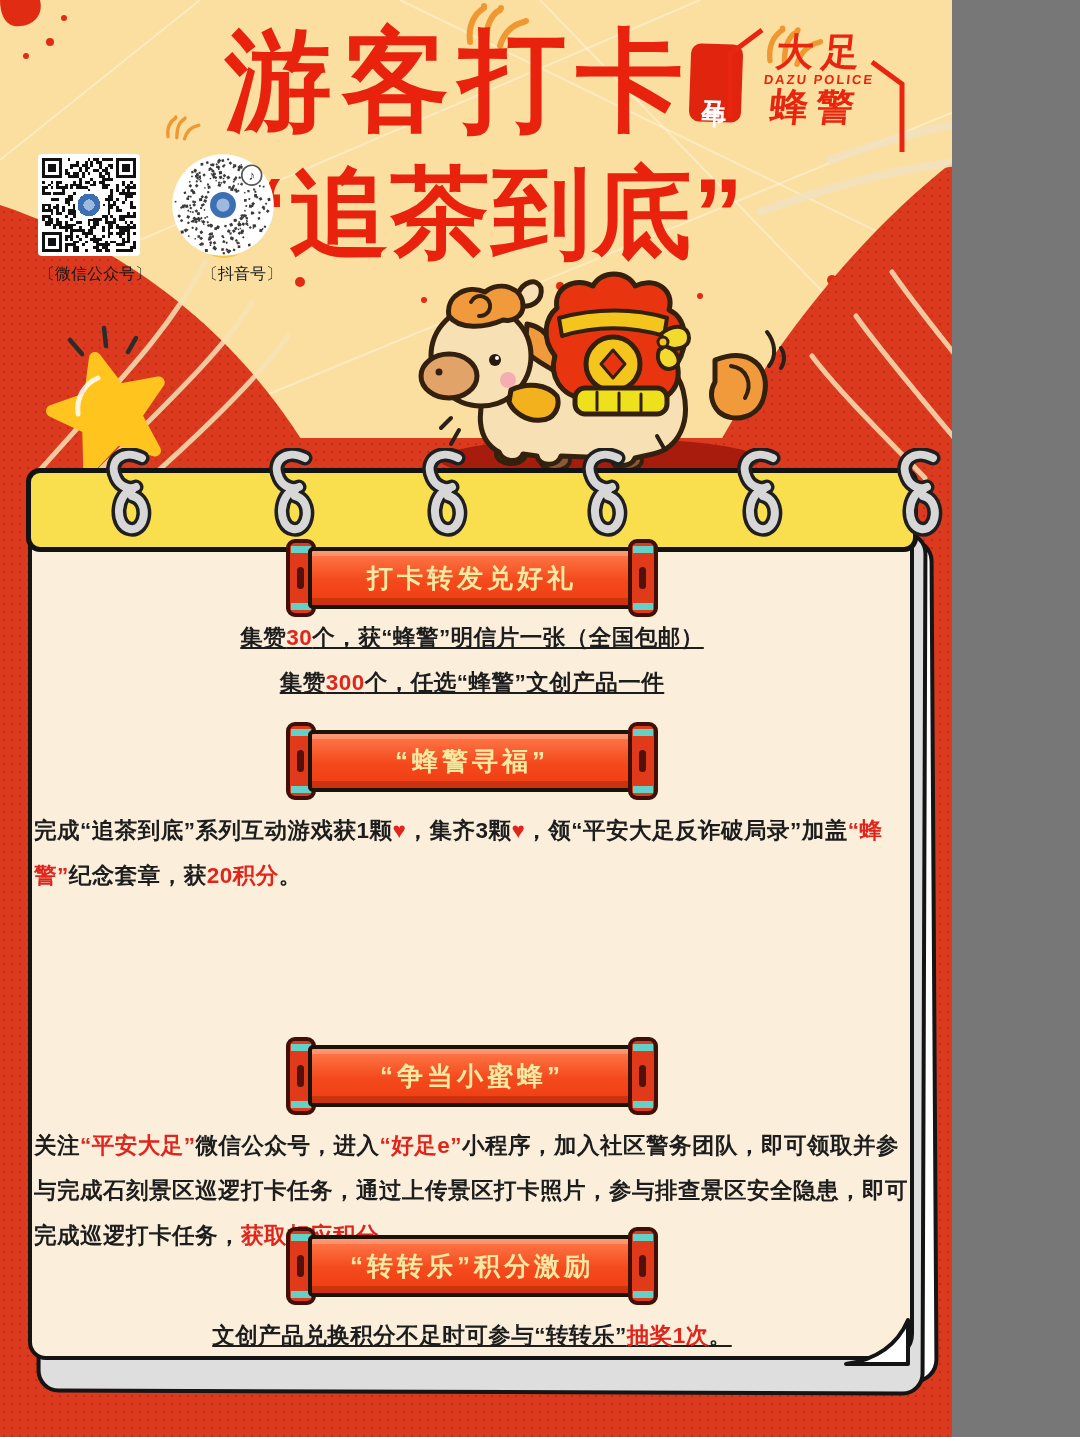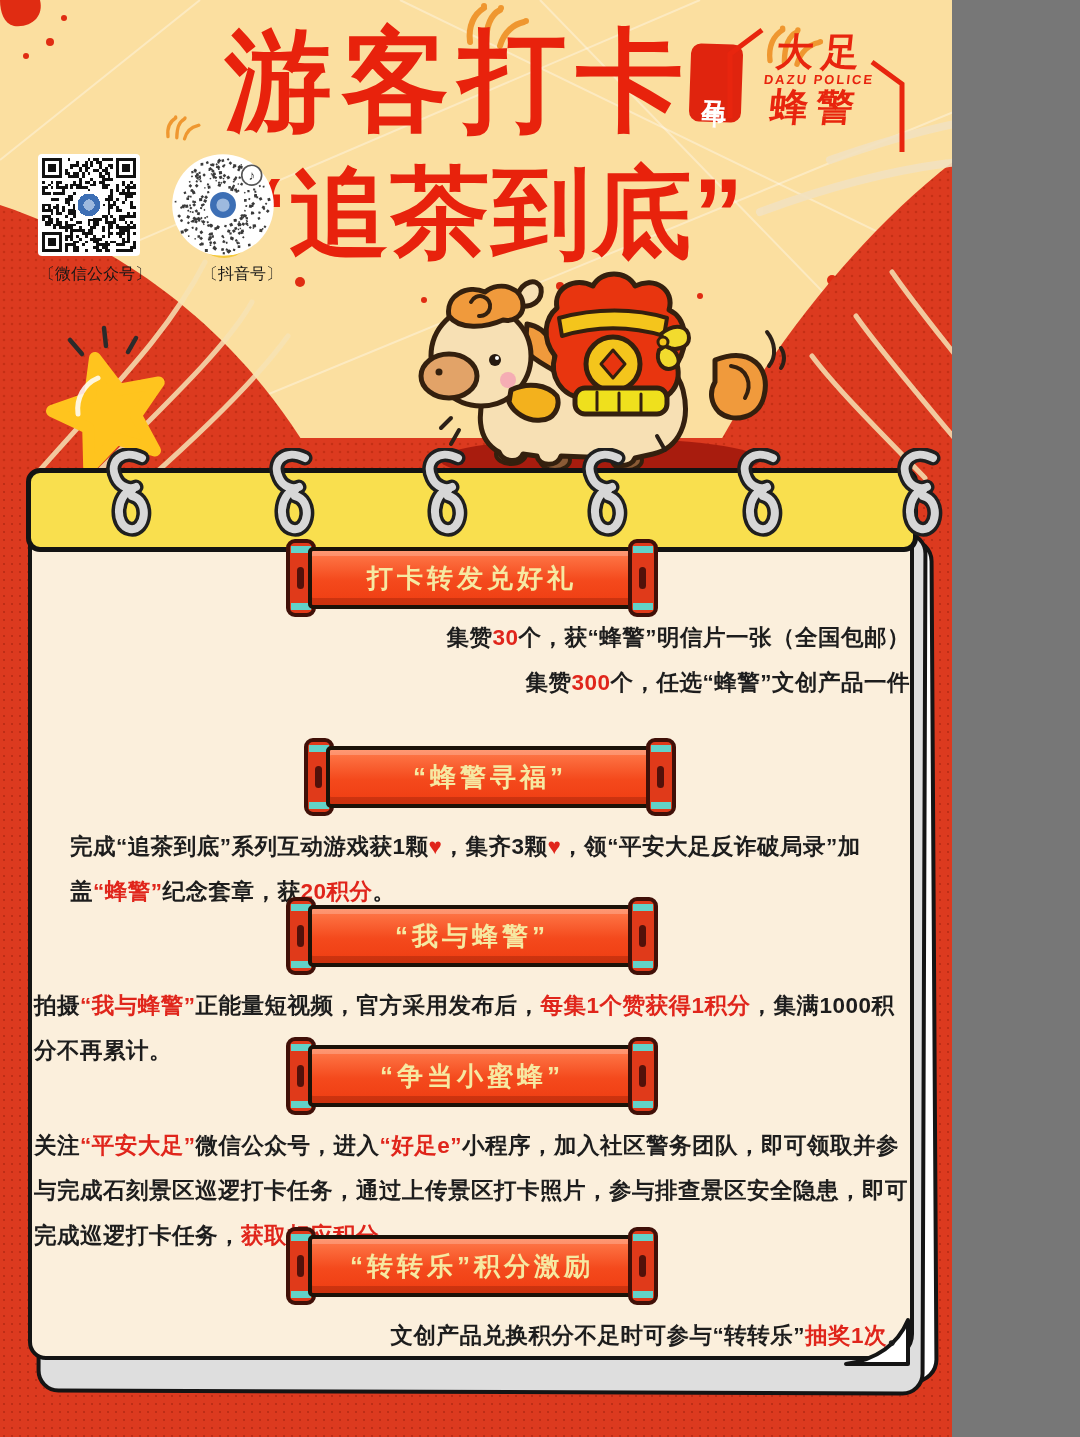--- a/index.html
+++ b/index.html
@@ -42,38 +42,38 @@
   
   .page-white{position:absolute;left:58px;right:16px;top:540px;height:838px;background:#fff;border:4px solid #141414;border-radius:24px;transform:rotate(-.35deg);z-index:3;}
   .page-gray{position:absolute;left:38px;right:26px;top:530px;height:856px;background:#DEDEDE;border:4px solid #141414;border-radius:22px;transform:rotate(.2deg);z-index:4;}
   .paper{position:absolute;left:28px;right:38px;top:520px;height:832px;background:#FBEFDC;border:4px solid #141414;border-radius:8px 12px 26px 18px;z-index:5;}
   .curl{position:absolute;right:40px;top:1318px;z-index:6;}
   .binder-bar{position:absolute;left:26px;right:34px;top:468px;height:74px;background:#F9DF4E;border:5px solid #131313;border-radius:14px;z-index:7;}
   .ring{position:absolute;top:448px;width:48px;height:96px;z-index:8;}
   
   .sections{position:absolute;left:0;top:0;width:100%;height:100%;z-index:9;}
   .section{position:absolute;left:34px;right:42px;}
-  .sec1{top:545px;}.sec2{top:744px;margin-left:36px;}.sec3{top:903px;}.sec4{top:1043px;}.sec5{top:1233px;}
+  .sec1{top:545px;}.sec2{top:728px;}.sec3{top:903px;}.sec4{top:1043px;}.sec5{top:1233px;}
   .banner{position:relative;width:368px;height:66px;margin:0 auto 14px auto;}
   .sec1 .banner{margin-bottom:4px;}
   .scroll-body{
     position:absolute;left:20px;right:20px;top:2px;bottom:2px;
     background:linear-gradient(180deg,#FF7B4B 0%,#F4491C 55%,#EF3D12 100%);
     border:4px solid #1b1208;border-radius:5px;
     box-shadow:inset 0 5px 0 rgba(255,255,255,.22), inset 0 -7px 0 rgba(110,18,4,.28);
     display:flex;align-items:center;justify-content:center;
   }
   .banner-text{color:#F6E9A2;font-size:26px;font-weight:800;letter-spacing:4px;white-space:nowrap;}
   .cap{position:absolute;width:30px;height:78px;top:-6px;background:#E03A1A;border:4px solid #401008;border-radius:9px;box-sizing:border-box;}
   .capL{left:-2px;}.capR{right:-2px;}
   .cap .stripe{position:absolute;left:1px;right:1px;height:7px;background:#62D2C8;}
   .cap .st{top:3px;}.cap .sb{bottom:3px;}
   .cap .slot{position:absolute;left:7px;top:24px;width:7px;height:22px;background:#52110a;border-radius:4px;}
   .para{margin:0;font-size:22.5px;font-weight:700;color:#1d1d1d;line-height:45px;letter-spacing:.5px;}
-  .para.center{text-align:right;}
+  .para.center{text-align:center;text-decoration:underline;}
   .para.left{text-align:left;}
   .para .red{color:#E0251B;}
 </style>
 </head>
 <body>
 
 <div class="canvas">
 
   <svg class="hero" width="1080" height="480" viewBox="0 0 1080 480">
     <defs>
@@ -932,38 +932,20 @@
             <span class="banner-text">“蜂警寻福”</span>
           </span>
           <span class="cap capR">
             <i class="stripe st"></i>
             <i class="stripe sb"></i>
             <i class="slot"></i>
           </span>
         </div>
         <p class="para left"><span>完成“追茶到底”系列互动游戏获1颗</span><span class="red">♥</span><span>，集齐3颗</span><span class="red">♥</span><span>，领“平安大足反诈破局录”加盖</span><span class="red">“蜂警”</span><span>纪念套章，获</span><span class="red">20积分</span><span>。</span></p>
       </div>
-      <div class="section sec3">
-        <div class="banner">
-          <span class="cap capL">
-            <i class="stripe st"></i>
-            <i class="stripe sb"></i>
-            <i class="slot"></i>
-          </span>
-          <span class="scroll-body">
-            <span class="banner-text">“我与蜂警”</span>
-          </span>
-          <span class="cap capR">
-            <i class="stripe st"></i>
-            <i class="stripe sb"></i>
-            <i class="slot"></i>
-          </span>
-        </div>
-        <p class="para left"><span>拍摄</span><span class="red">“我与蜂警”</span><span>正能量短视频，官方采用发布后，</span><span class="red">每集1个赞获得1积分</span><span>，集满1000积分不再累计。</span></p>
-      </div>
       <div class="section sec4">
         <div class="banner">
           <span class="cap capL">
             <i class="stripe st"></i>
             <i class="stripe sb"></i>
             <i class="slot"></i>
           </span>
           <span class="scroll-body">
             <span class="banner-text">“争当小蜜蜂”</span>
           </span>

